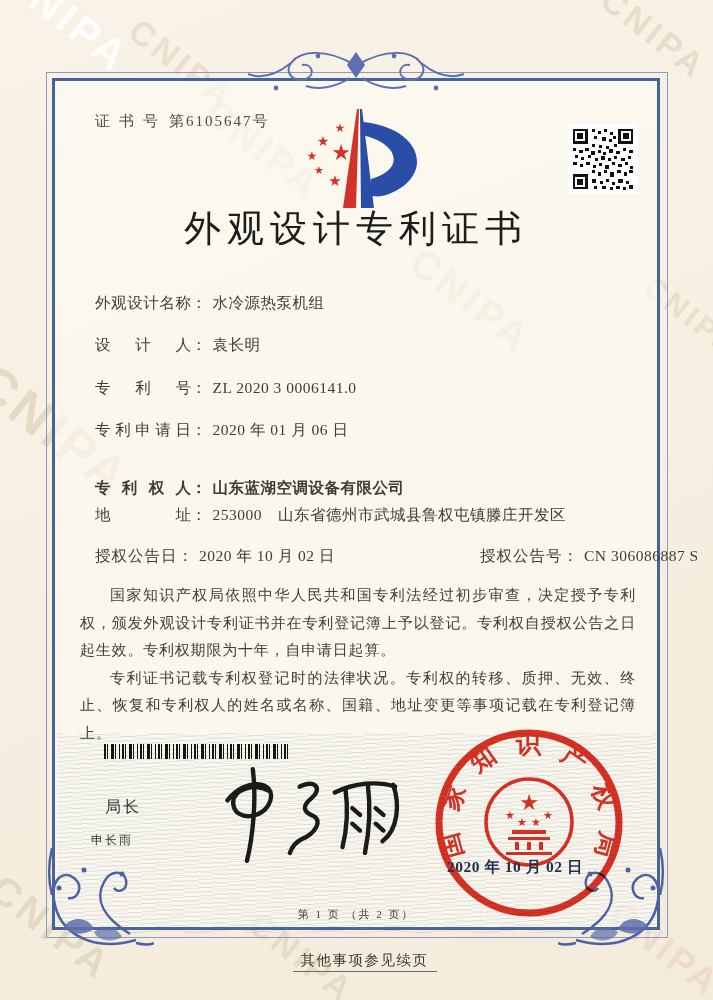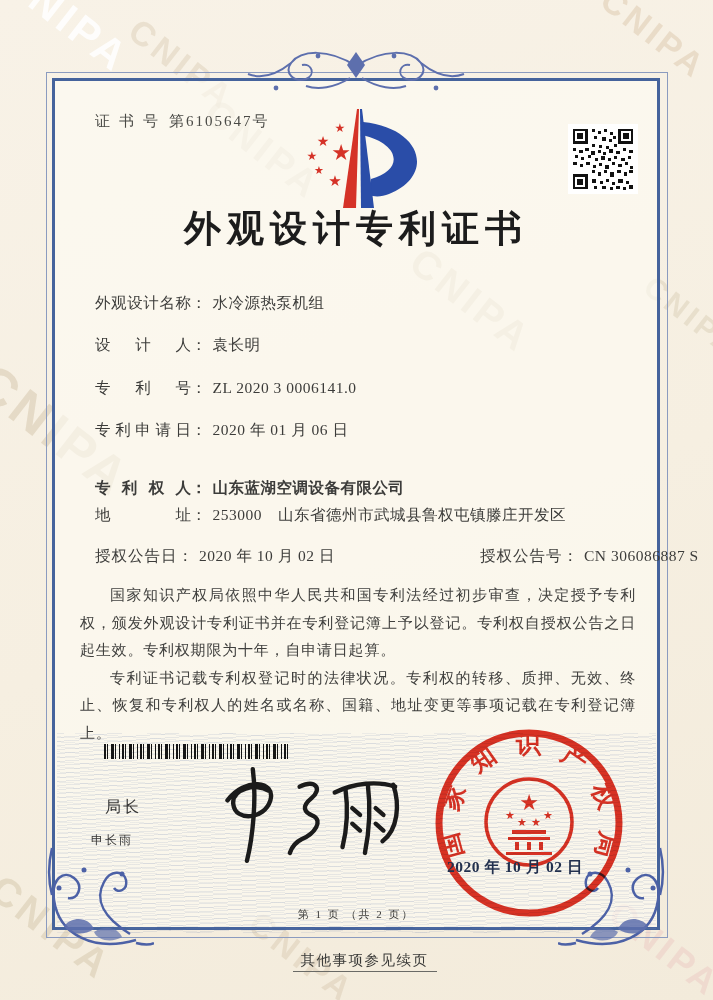--- a/index.html
+++ b/index.html
@@ -26,21 +26,21 @@
       repeating-linear-gradient(184deg,rgba(110,130,175,0.10) 0 1px,rgba(255,255,255,0) 1px 5px);
   }
   
   .cert-no{position:absolute;left:95px;top:112px;font-size:15px;color:#4a4a46;}
   .cert-no .lbl{letter-spacing:9px;}
   .cert-no .num{letter-spacing:2px;margin-left:2px;margin-top:21px;}
   .logo{position:absolute;left:283px;top:108px;}
   .qr{position:absolute;left:568px;top:124px;background:#fff;padding:3px;}
   .title{
     position:absolute;left:56px;top:204px;width:600px;text-align:center;
-    font-size:37px;font-weight:700;letter-spacing:6px;color:#1c1c1c;
+    font-size:37px;font-weight:400;letter-spacing:6px;color:#1c1c1c;
   }
   
   .frow{position:absolute;left:95px;font-size:15.5px;white-space:nowrap;color:#3c3c3a;}
   .flabel{display:inline-block;width:96px;text-align:justify;text-align-last:justify;vertical-align:bottom;}
   .fcolon{display:inline-block;}
   .fvalue{display:inline-block;margin-left:6px;letter-spacing:0.5px;}
   .grant2{position:absolute;left:385px;top:0;}
   .glabel{letter-spacing:1px;}
   
   .paras{position:absolute;left:80px;top:582px;width:556px;}

